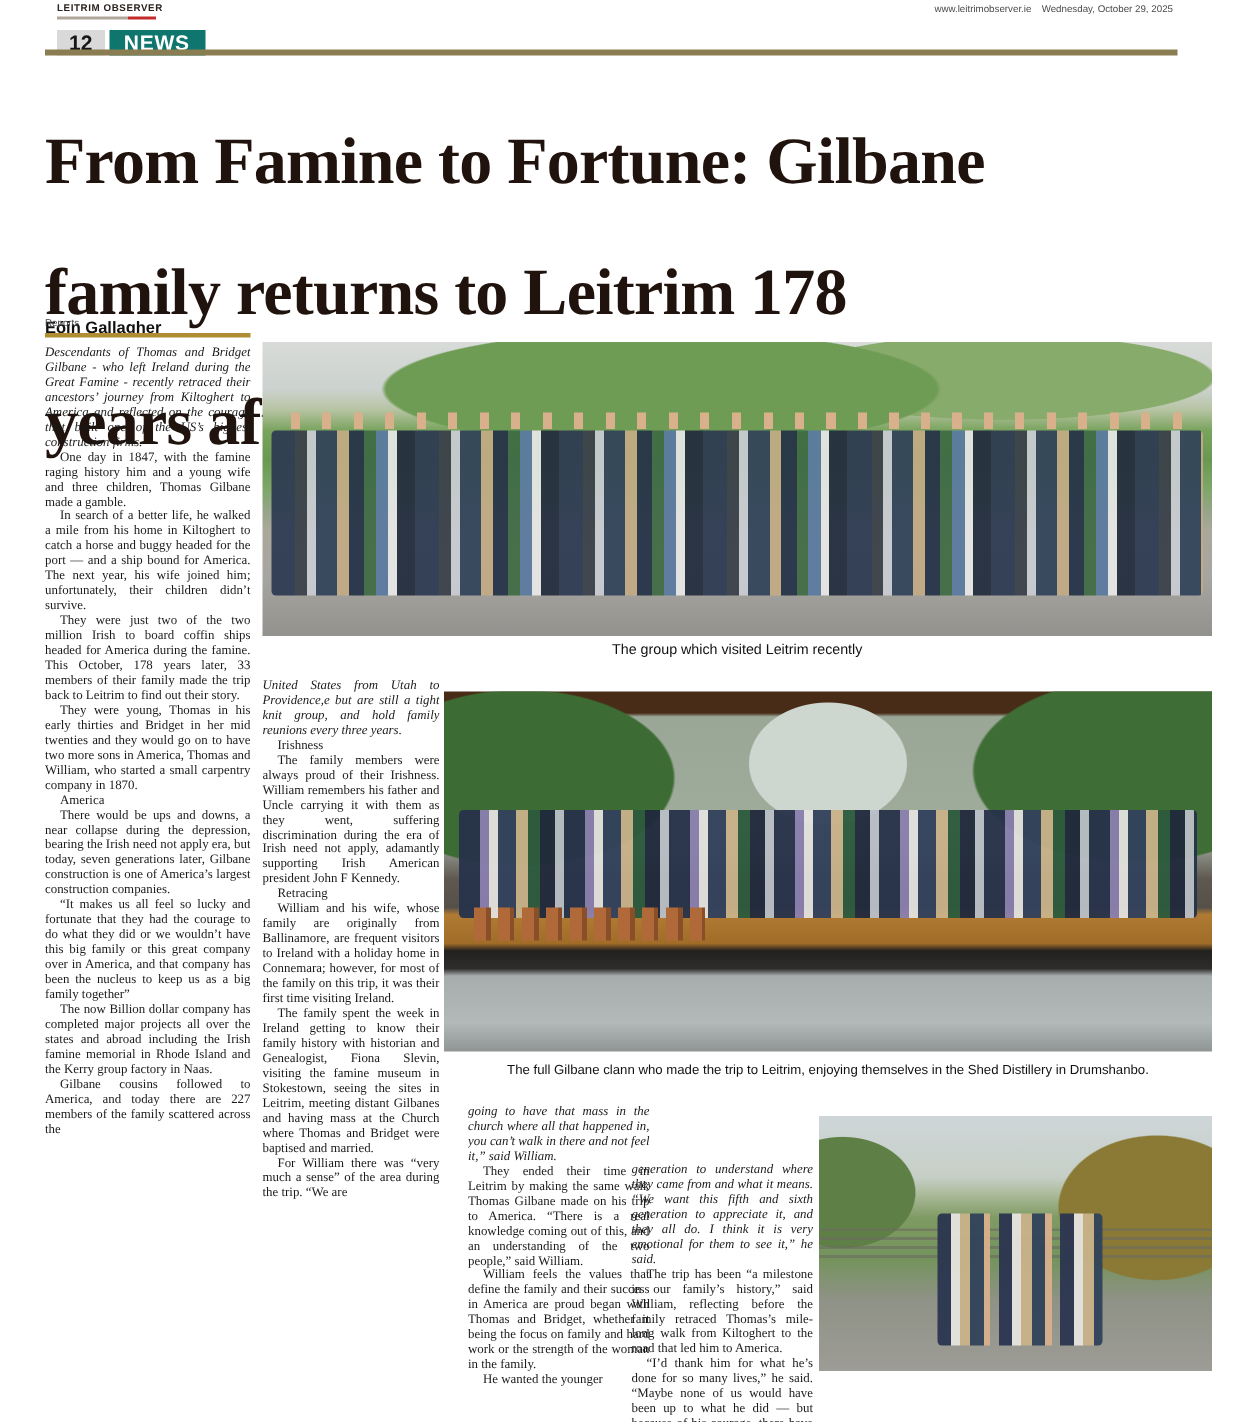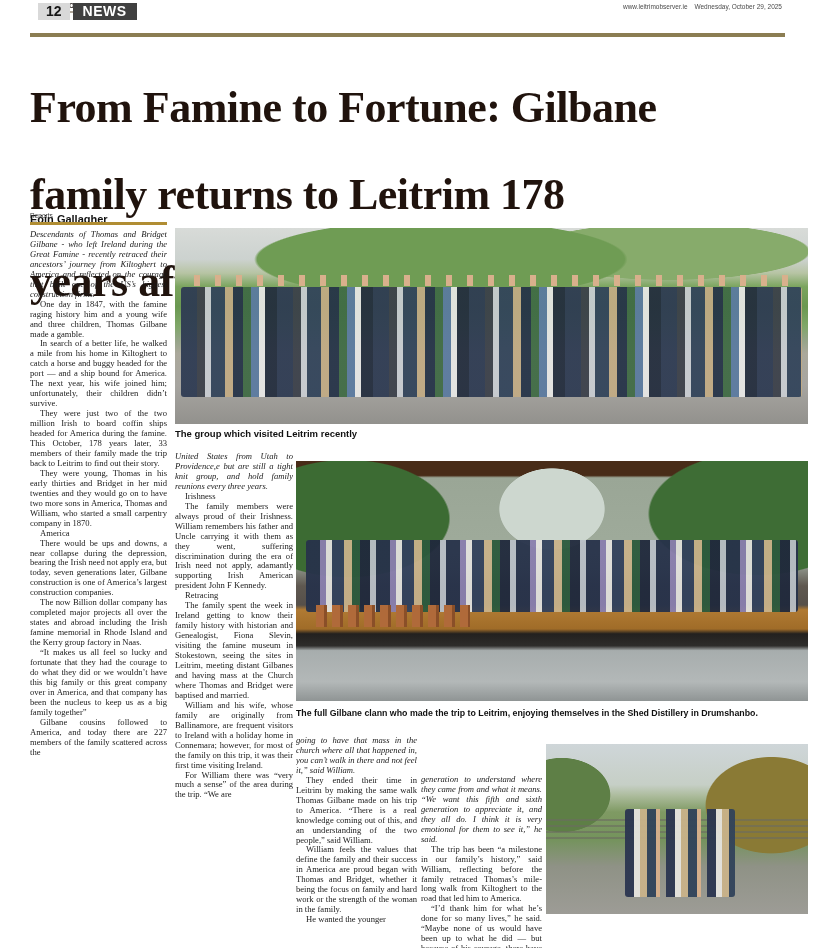--- a/index.html
+++ b/index.html
@@ -6,24 +6,24 @@
   .page{position:relative;width:828px;height:948px;background:#ffffff;overflow:hidden;
         font-family:"Liberation Serif",serif;color:#1a1a1a;margin:0 auto;}
   
   .brand{position:absolute;left:38px;top:2px;font-family:"Liberation Sans",sans-serif;
          font-size:6.5px;font-weight:bold;letter-spacing:.4px;color:#2b2320;}
   .brand-underline{position:absolute;left:38px;top:11px;width:66px;height:2px;
          background:linear-gradient(90deg,#b0a79a 0 72%,#c42a2a 72% 100%);}
   .dateline{position:absolute;right:46px;top:3px;font-family:"Liberation Sans",sans-serif;
          font-size:6.5px;color:#4a4a4a;}
   .dateline span{margin-left:5px;}
-  .pagerow{position:absolute;left:38px;top:3px;display:flex;gap:3px;
+  .pagerow{position:absolute;left:38px;top:20px;display:flex;gap:3px;
          font-family:"Liberation Sans",sans-serif;font-weight:bold;}
   .pageno{background:#d9d9d9;color:#161616;font-size:14px;line-height:17px;padding:0 8px;}
-  .section{background:#404040;color:#ffffff;font-size:14px;line-height:17px;padding:0 10px;letter-spacing:.5px;}
+  .section{background:#0f766e;color:#ffffff;font-size:14px;line-height:17px;padding:0 10px;letter-spacing:.5px;}
   .rule-olive{position:absolute;left:30px;top:33px;width:755px;height:4px;background:#8b7d52;}
   
   .headline{position:absolute;left:30px;top:44px;width:780px;font-weight:bold;
          font-size:44px;line-height:47px;letter-spacing:-.5px;color:#20130d;}
   .headline span{display:block;margin-top:40px;}
   .byline-name{position:absolute;left:30px;top:199px;font-family:"Liberation Sans",sans-serif;
          font-size:11px;font-weight:bold;color:#111;margin-top:14px;}
   .byline-role{position:absolute;left:30px;top:212px;font-family:"Liberation Sans",sans-serif;
          font-size:6.5px;color:#3a3a3a;}
   .rule-gold{position:absolute;left:30px;top:222px;width:137px;height:3px;background:#b08d33;}
@@ -64,22 +64,22 @@
      radial-gradient(46% 52% at 86% 36%, #8a7a35 0 54%, rgba(0,0,0,0) 55%),
      radial-gradient(34% 40% at 6% 30%, #5e7f46 0 54%, rgba(0,0,0,0) 55%),
      linear-gradient(180deg,#cfd6d9 0%,#c6cfc6 24%,#aebd9f 30%,#7f9a63 40%,#74935c 56%,
         #8f9286 72%,#9d9c96 100%);}
   .p3-fence{left:0;right:0;top:44%;height:12%;opacity:.6;
      background:repeating-linear-gradient(180deg,#6b6b60 0 2px,rgba(0,0,0,0) 2px 6px);}
   .p3-family{left:30%;top:38%;width:42%;height:52%;border-radius:3px;opacity:.95;
      background:repeating-linear-gradient(90deg,
         #2b3550 0 9px,#e6e4df 9px 15px,#c9b289 15px 22px,#31435a 22px 31px,#d8b08c 31px 35px,rgba(0,0,0,0) 35px 41px);}
   
-  .caption{position:absolute;font-family:"Liberation Sans",sans-serif;font-weight:bold;
-     color:#111;font-size:9px;line-height:11px;}
+  .caption{position:absolute;font-family:"Liberation Sans",sans-serif;font-weight:normal;
+     color:#111;font-size:9px;line-height:11px;text-align:center;}
 </style>
 </head>
 <body>
 
 <div class="page">
 
   <div class="brand">LEITRIM OBSERVER</div>
   <div class="brand-underline"></div>
   <div class="dateline">
     <span>www.leitrimobserver.ie</span>
@@ -101,48 +101,48 @@
   <div class="rule-gold"></div>
 
   <div class="col" style="left:30px;top:230px;width:137px;height:718px">
     <p class="first">Descendants of Thomas and Bridget Gilbane - who left Ireland during the Great Famine - recently retraced their ancestors’ journey from Kiltoghert to America and reflected on the courage that built one of the US’s biggest construction firms.</p>
     <p>One day in 1847, with the famine raging history him and a young wife and three children, Thomas Gilbane made a gamble.</p>
     <p>In search of a better life, he walked a mile from his home in Kiltoghert to catch a horse and buggy headed for the port — and a ship bound for America. The next year, his wife joined him; unfortunately, their children didn’t survive.</p>
     <p>They were just two of the two million Irish to board coffin ships headed for America during the famine. This October, 178 years later, 33 members of their family made the trip back to Leitrim to find out their story.</p>
     <p>They were young, Thomas in his early thirties and Bridget in her mid twenties and they would go on to have two more sons in America, Thomas and William, who started a small carpentry company in 1870.</p>
     <p class="subhead">America</p>
     <p>There would be ups and downs, a near collapse during the depression, bearing the Irish need not apply era, but today, seven generations later, Gilbane construction is one of America’s largest construction companies.</p>
+    <p>“It makes us all feel so lucky and fortunate that they had the courage to do what they did or we wouldn’t have this big family or this great company over in America, and that company has been the nucleus to keep us as a big family together”</p>
     <p>The now Billion dollar company has completed major projects all over the states and abroad including the Irish famine memorial in Rhode Island and the Kerry group factory in Naas.</p>
-    <p>“It makes us all feel so lucky and fortunate that they had the courage to do what they did or we wouldn’t have this big family or this great company over in America, and that company has been the nucleus to keep us as a big family together”</p>
     <p>Gilbane cousins followed to America, and today there are 227 members of the family scattered across the</p>
   </div>
 
   <div class="photo photo1" style="left:175px;top:228px;width:633px;height:196px">
     <div class="layer p1-heads"></div>
     <div class="layer p1-crowd"></div>
   </div>
   <div class="caption" style="left:175px;top:428px;width:633px;font-size:9.5px">The group which visited Leitrim recently</div>
 
   <div class="col" style="left:175px;top:452px;width:118px;height:496px">
     <p class="cont">United States from Utah to Providence,e but are still a tight knit group, and hold family reunions every three years.</p>
     <p class="subhead">Irishness</p>
     <p>The family members were always proud of their Irishness. William remembers his father and Uncle carrying it with them as they went, suffering discrimination during the era of Irish need not apply, adamantly supporting Irish American president John F Kennedy.</p>
     <p class="subhead">Retracing</p>
+    <p>William and his wife, whose family are originally from Ballinamore, are frequent visitors to Ireland with a holiday home in Connemara; however, for most of the family on this trip, it was their first time visiting Ireland.</p>
     <p>The family spent the week in Ireland getting to know their family history with historian and Genealogist, Fiona Slevin, visiting the famine museum in Stokestown, seeing the sites in Leitrim, meeting distant Gilbanes and having mass at the Church where Thomas and Bridget were baptised and married.</p>
-    <p>William and his wife, whose family are originally from Ballinamore, are frequent visitors to Ireland with a holiday home in Connemara; however, for most of the family on this trip, it was their first time visiting Ireland.</p>
     <p>For William there was “very much a sense” of the area during the trip. “We are</p>
   </div>
 
   <div class="photo photo2" style="left:296px;top:461px;width:512px;height:240px">
     <div class="layer p2-crowd"></div>
     <div class="layer p2-mugs"></div>
   </div>
   <div class="caption" style="left:296px;top:708px;width:512px;font-size:8.8px">The full Gilbane clann who made the trip to Leitrim, enjoying themselves in the Shed Distillery in Drumshanbo.</div>
 
-  <div class="col" style="left:296px;top:736px;width:121px;height:212px">
+  <div class="col" style="left:312px;top:736px;width:121px;height:212px">
     <p class="cont">going to have that mass in the church where all that happened in, you can’t walk in there and not feel it,” said William.</p>
     <p>They ended their time in Leitrim by making the same walk Thomas Gilbane made on his trip to America. “There is a real knowledge coming out of this, and an understanding of the two people,” said William.</p>
     <p>William feels the values that define the family and their success in America are proud began with Thomas and Bridget, whether it being the focus on family and hard work or the strength of the woman in the family.</p>
     <p>He wanted the younger</p>
   </div>
 
   <div class="col" style="left:421px;top:775px;width:121px;height:212px">
     <p class="cont">generation to understand where they came from and what it means. “We want this fifth and sixth generation to appreciate it, and they all do. I think it is very emotional for them to see it,” he said.</p>
     <p>The trip has been “a milestone in our family’s history,” said William, reflecting before the family retraced Thomas’s mile-long walk from Kiltoghert to the road that led him to America.</p>
     <p>“I’d thank him for what he’s done for so many lives,” he said. “Maybe none of us would have been up to what he did — but because of his courage, there have been so many rich lives lived. I hope we made him proud.”</p>

